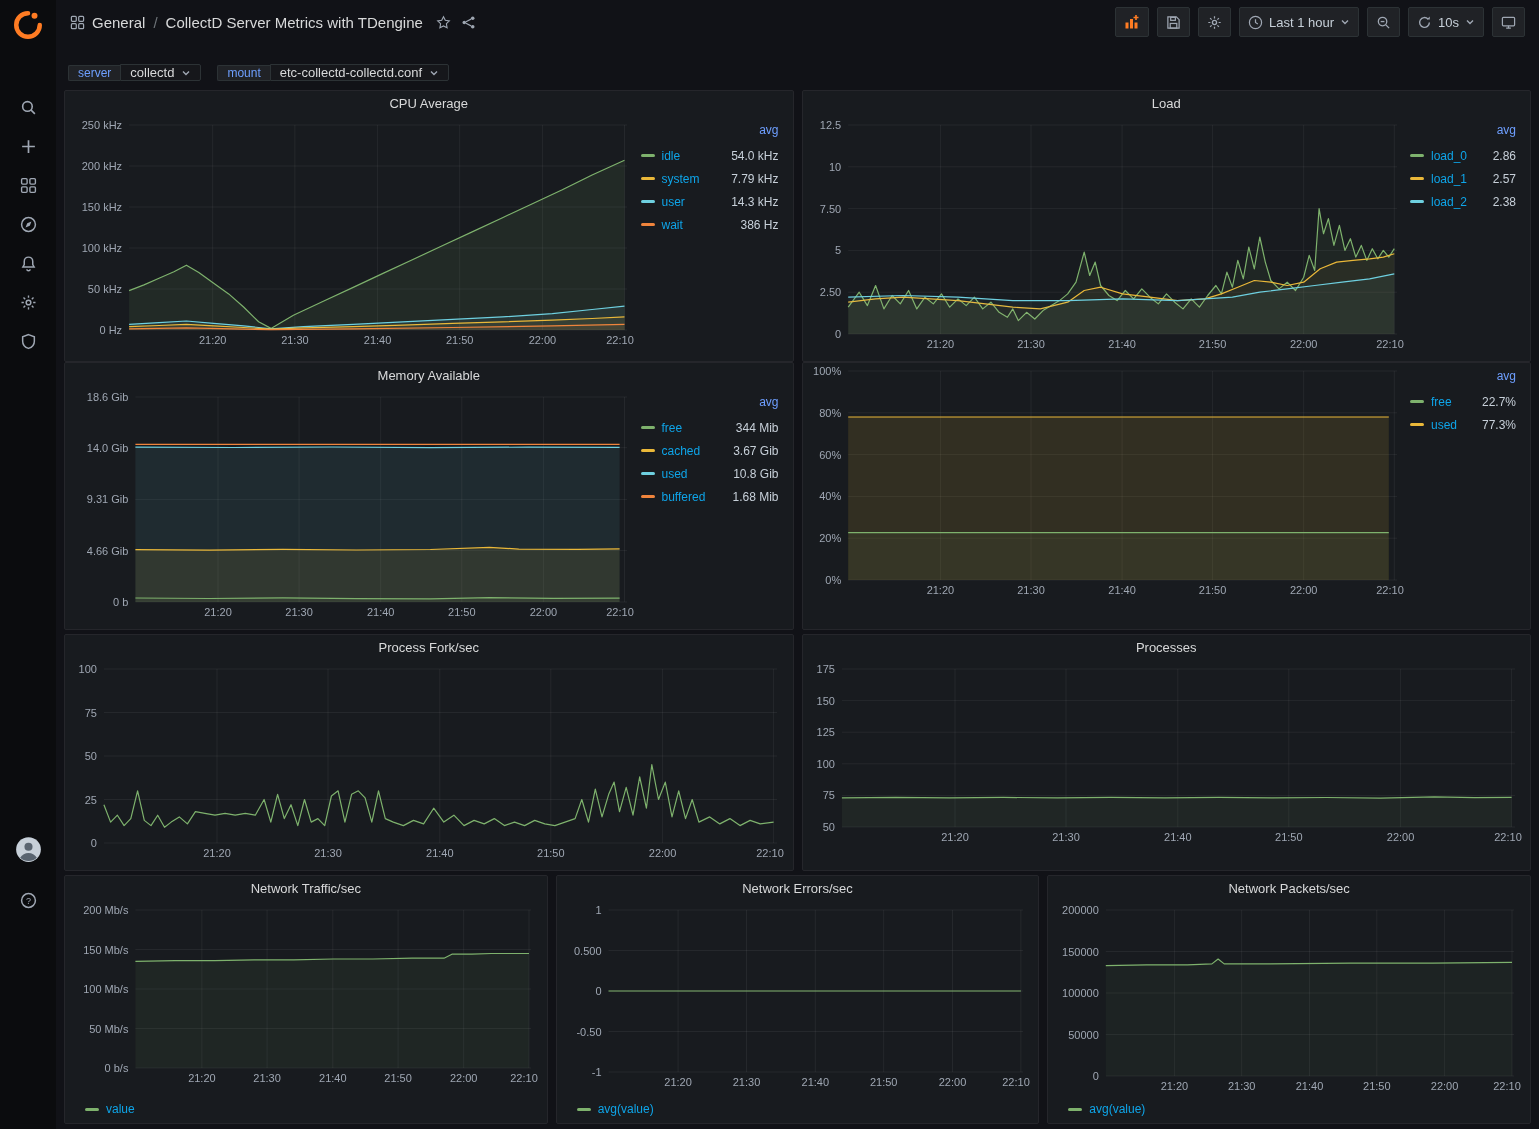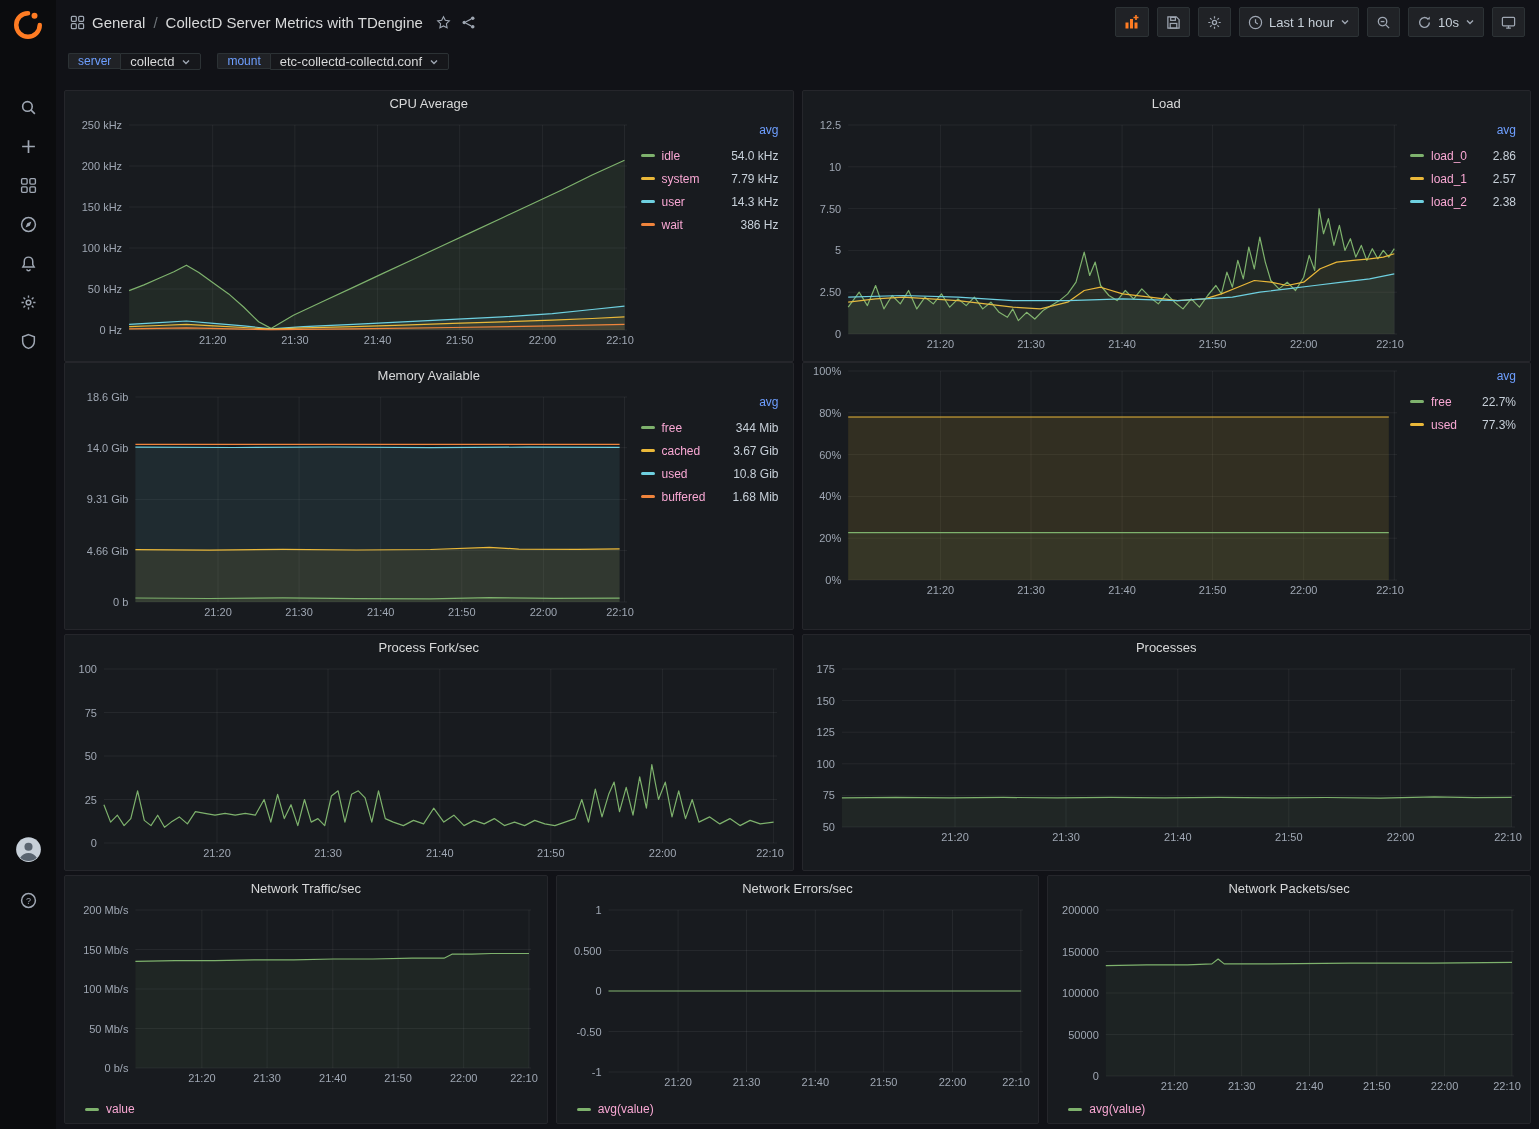--- a/index.html
+++ b/index.html
@@ -15,42 +15,42 @@
   .nav-dash-icon{color:#9fa7b3;display:flex;align-items:center}
   .crumb{font-size:15px;color:#d8d9da;cursor:pointer}
   .sep{color:#6f7479;font-size:15px;margin:0 1px}
   .title-icons{display:flex;gap:10px;margin-left:6px;color:#9fa7b3}
   .title-icons span{cursor:pointer;display:flex;align-items:center}
   .nav-right{margin-left:auto;display:flex;gap:8px;align-items:flex-start}
   .tool-btn{height:30px;min-width:32px;padding:0 8px;border:1px solid #2c3235;background:#202226;border-radius:2px;display:flex;align-items:center;justify-content:center;gap:6px;color:#9fa7b3;font-size:13px;cursor:pointer;white-space:nowrap}
   .tool-btn .lbl{color:#c7d0d9}
   
   .vars{margin-left:56px;padding:9px 12px 5px;display:flex;gap:16px}
-  .var{display:flex;align-items:flex-start;height:28px}
+  .var{display:flex;align-items:flex-end;height:28px}
   .var-label{background:#202226;border:1px solid #2c3235;border-right:none;border-radius:2px 0 0 2px;color:#6e9fff;font-size:12px;display:flex;align-items:center;padding:0 9px;cursor:default}
   .var-value{background:#16171b;border:1px solid #2c3235;border-radius:0 2px 2px 0;color:#d8d9da;font-size:13px;display:flex;align-items:center;gap:7px;padding:0 9px;cursor:pointer}
   .var-value .caret{color:#9fa7b3;display:flex}
   
   .dash{margin-left:56px;padding:4px 8px 8px;display:flex;flex-direction:column;gap:8px}
   .prow{display:grid;gap:8px}
   .r2{grid-template-columns:1fr 1fr}
   .r3{grid-template-columns:1fr 1fr 1fr}
   .h264{height:264px}.h233{height:233px}.h237{height:237px}
   .panel{background:#181b1f;border:1px solid #25262b;border-radius:2px;display:flex;flex-direction:column;padding:0 6px 4px;min-width:0}
   .panel-title{height:26px;line-height:26px;text-align:center;font-size:13px;font-weight:400;color:#d8d9da;cursor:pointer}
   .panel-body{flex:1;display:flex;min-height:0}
   .panel-body-col{flex:1;display:flex;flex-direction:column;min-height:0}
   .chart{flex:1;min-width:0;min-height:0;position:relative;overflow:hidden}
   
   .legend-right{flex:none;padding:6px 8px 0 4px;font-size:12px}
   .lw150{width:150px}.lw118{width:118px}
   .lg-header{text-align:right;color:#6e9fff;height:21px;cursor:pointer}
   .lg-row{display:flex;align-items:center;height:23px;cursor:pointer}
   .lg-swatch{width:14px;height:3px;border-radius:2px;margin-right:7px;flex:none}
-  .lg-label{color:#f9a8d4}
+  .lg-label{color:#0ea5e9}
   .lg-value{margin-left:auto;color:#c7d0d9}
   
   .legend-bottom{height:20px;display:flex;gap:18px;align-items:center;padding-left:14px;font-size:12px}
   .legend-bottom .lg-row{height:20px}
 </style>
 </head>
 <body>
 
 <nav class="sidebar">
   <div class="sb-logo">

